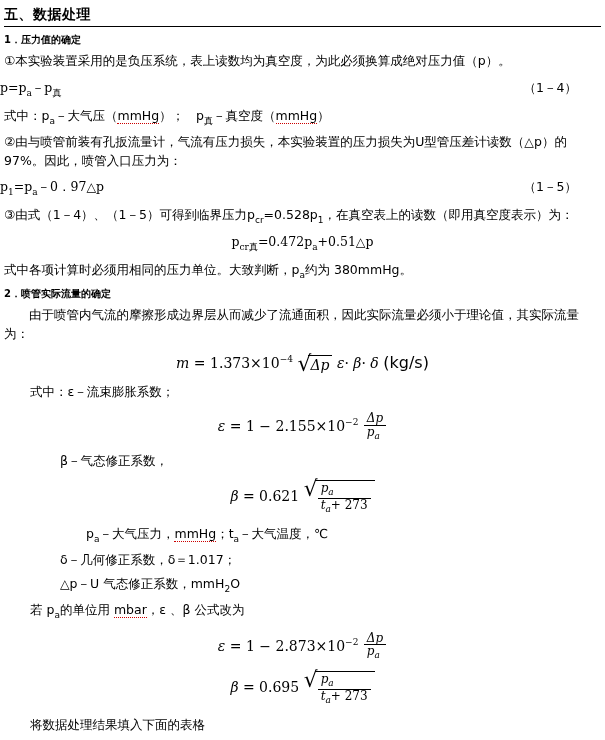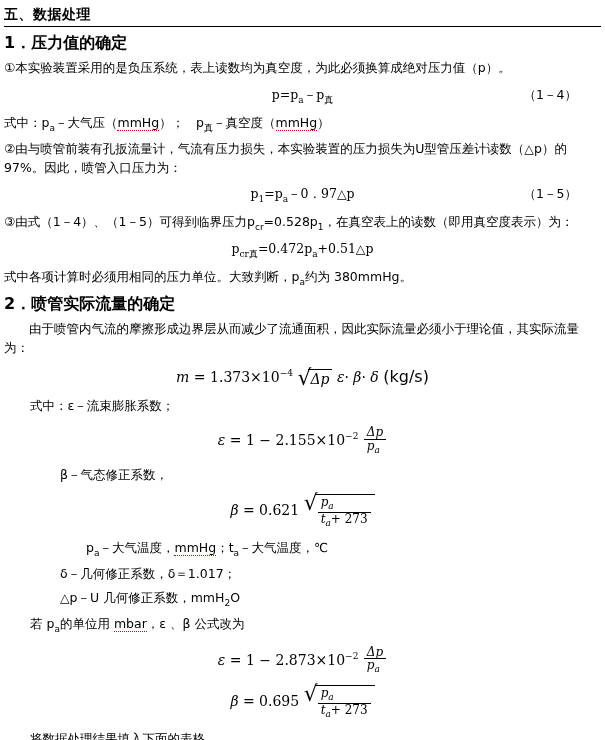--- a/index.html
+++ b/index.html
@@ -28,21 +28,21 @@
     margin: 6px 0 2px 4px;
     letter-spacing: 0.5px;
   }
   .rule {
     border: none;
     border-top: 1px solid #000;
     margin: 1px 4px 6px 4px;
     height: 0;
   }
   .h-sub {
-    font-size: 16px;
+    font-size: 10px;
     font-weight: bold;
     margin: 4px 0 4px 4px;
   }
   .para {
     margin: 5px 0 5px 4px;
     line-height: 1.5;
     text-align: justify;
     padding-right: 19px;
   }
   .indent {
@@ -52,21 +52,20 @@
     text-align: center;
     margin: 7px 0 7px 0;
   }
   .eq-line {
     position: relative;
     margin: 8px 0;
     line-height: 1.4;
   }
   .eq-body {
     display: block;
-    text-align: center;
   }
   .eq-num {
     position: absolute;
     right: 28px;
     top: 0;
   }
   .sub {
     font-size: 9px;
     vertical-align: sub;
   }
@@ -220,27 +219,27 @@
     <span>= 0.621</span>
     <span class="rad"><span class="radcontent">
       <span class="frac">
         <span class="num"><span class="ital">p</span><span class="sub ital">a</span></span>
         <span class="den"><span class="ital">t</span><span class="sub ital">a</span><span>+ 273</span></span>
       </span>
     </span></span>
   </div>
 
   <div class="para ml3">
-    <span>p</span><span class="sub">a</span><span>－大气温度，</span><span class="uline">mmHg</span><span>；t</span><span class="sub">a</span><span>－大气温度，℃</span>
+    <span>p</span><span class="sub">a</span><span>－大气压力，</span><span class="uline">mmHg</span><span>；t</span><span class="sub">a</span><span>－大气温度，℃</span>
   </div>
 
   <div class="para ml2">δ－几何修正系数，δ＝1.017；</div>
 
   <div class="para ml2">
-    <span>△p－U 几何修正系数，mmH</span><span class="sub">2</span><span>O</span>
+    <span>△p－U 气态修正系数，mmH</span><span class="sub">2</span><span>O</span>
   </div>
 
   <div class="para ml1">
     <span>若 p</span><span class="sub">a</span><span>的单位用 </span><span class="uline">mbar</span><span>，ε 、β 公式改为</span>
   </div>
 
   <div class="mathline">
     <span class="ital">ε</span>
     <span>= 1</span>
     <span>− 2.873</span><span>×10</span><span class="sup">−2</span>

